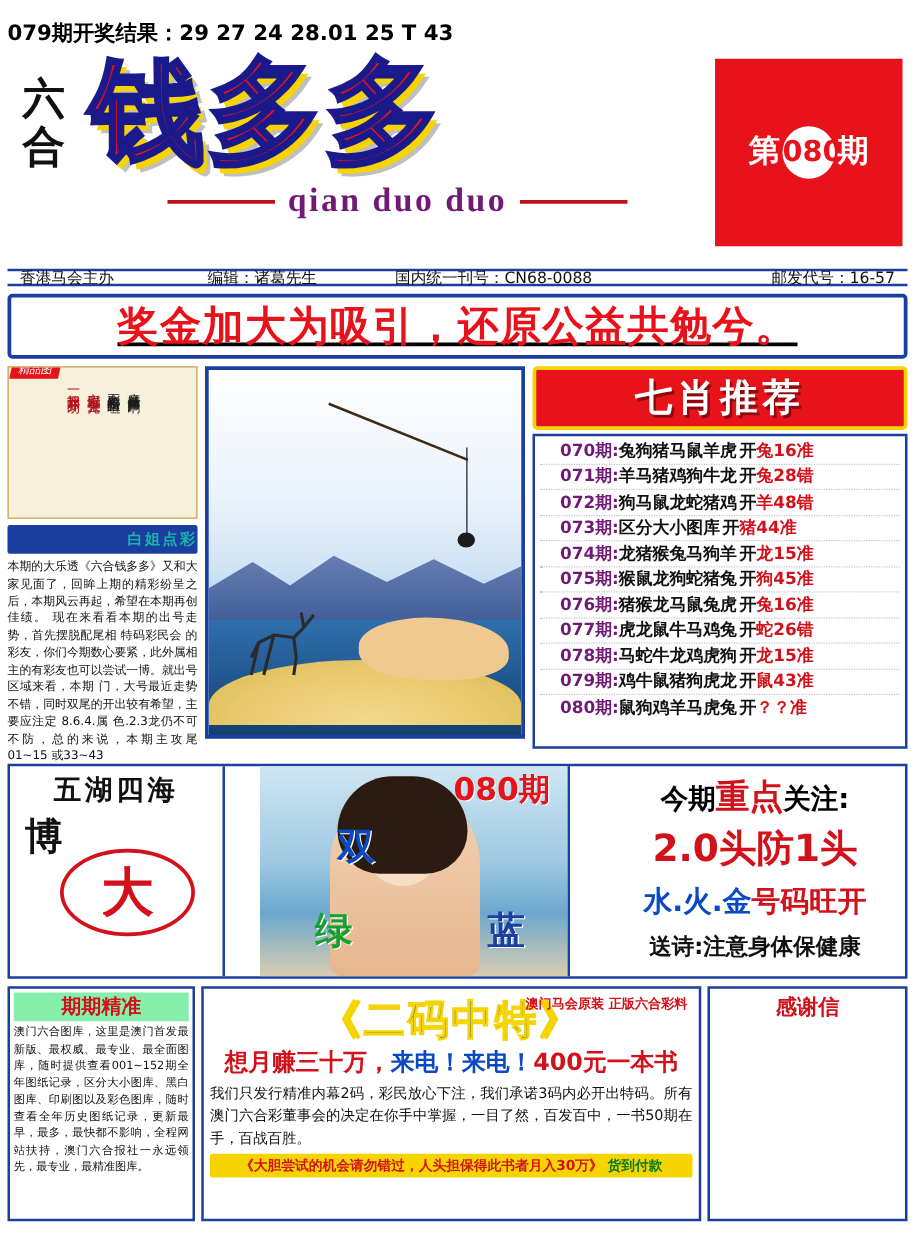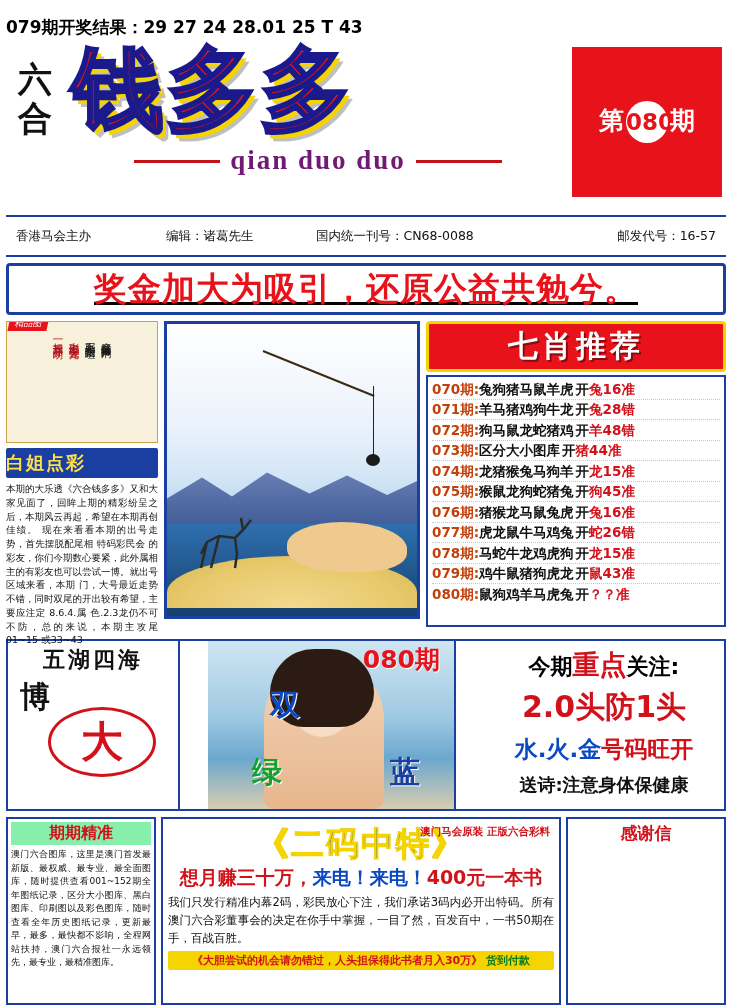--- a/index.html
+++ b/index.html
@@ -52,21 +52,21 @@
   .issue-inner { color:#fff; font-size:25px; font-weight:bold; white-space:nowrap; }
   .issue-num {
     display:inline-block; width:42px; height:42px; border-radius:50%;
     background:#fff; color:#e8121a; font-size:23px; font-weight:bold;
     text-align:center; line-height:42px; margin:0 2px; vertical-align:middle;
   }
 
   
   .info-bar {
     border-top:2px solid #1b3fa0; border-bottom:2px solid #1b3fa0;
-    height:42px; display:flex; align-items:center;
+    height:14px; display:flex; align-items:center;
     font-size:12.5px; color:#111; padding:0 10px; margin-top:2px;
   }
   .info-bar span { white-space:nowrap; }
   .ib1 { width:150px; }
   .ib2 { width:150px; }
   .ib3 { flex:1; }
   .ib4 { width:120px; text-align:right; }
 
   
   .slogan {
@@ -96,22 +96,22 @@
   }
   .poem-cols { display:flex; flex-direction:row-reverse; justify-content:center; height:100%; gap:3px; padding-top:6px; }
   .poem-col {
     writing-mode: vertical-rl; text-orientation: upright;
     font-size:10.5px; line-height:1.25; color:#1a1a1a; letter-spacing:1px;
     font-family:"DejaVu Sans", sans-serif;
   }
   .poem-col.red { color:#b3111a; }
 
   .baijie-title {
-    margin-top:5px; background:#1b3fa0; color:#fde047; text-align:left;
-    font-size:18px; font-weight:bold; padding:3px 0; letter-spacing:2px;
+    margin-top:5px; background:#1b3fa0; color:#14b8a6; text-align:right;
+    font-size:12px; font-weight:bold; padding:3px 0; letter-spacing:2px;
     border-radius:2px;
   }
   .baijie-body {
     margin-top:4px; font-size:9.5px; line-height:1.45; color:#111; text-align:justify;
   }
 
   .photo-box {
     width:100%; height:298px; border:3px solid #1b3fa0; background:#fff;
     position:relative; overflow:hidden;
   }
@@ -138,21 +138,21 @@
     font-size:30px; font-weight:bold; color:#fff; letter-spacing:4px;
     text-shadow: 2px 2px 0 #8a0a10;
   }
   .qixiao-list { border:2px solid #1b3fa0; padding:2px 4px; background:#fff; height:252px; }
   .q-row {
     display:flex; align-items:center; font-size:13.5px; font-weight:bold;
     height:20.5px; line-height:20.5px; white-space:nowrap;
     border-bottom:1px dotted #c7c7c7;
   }
   .q-row:last-child { border-bottom:none; }
-  .q-label { color:#c2410c; }
+  .q-label { color:#701a75;margin-left:16px; }
   .q-ani { color:#111; }
   .q-kai { color:#111; margin-left:2px; }
   .q-hit { color:#d2121a; }
   .q-res { color:#d2121a; }
 
   
   .band2 { display:flex; margin-top:6px; height:172px; border:2px solid #1b3fa0;gap:28px; }
   .b2-left { width:172px; border-right:2px solid #1b3fa0; padding:4px; position:relative; }
   .wuhu { text-align:center; font-size:22px; font-weight:bold; color:#111; letter-spacing:3px; }
   .bo { font-size:30px; font-weight:bold; color:#111; text-align:left; margin-left:8px; margin-top:2px; }

